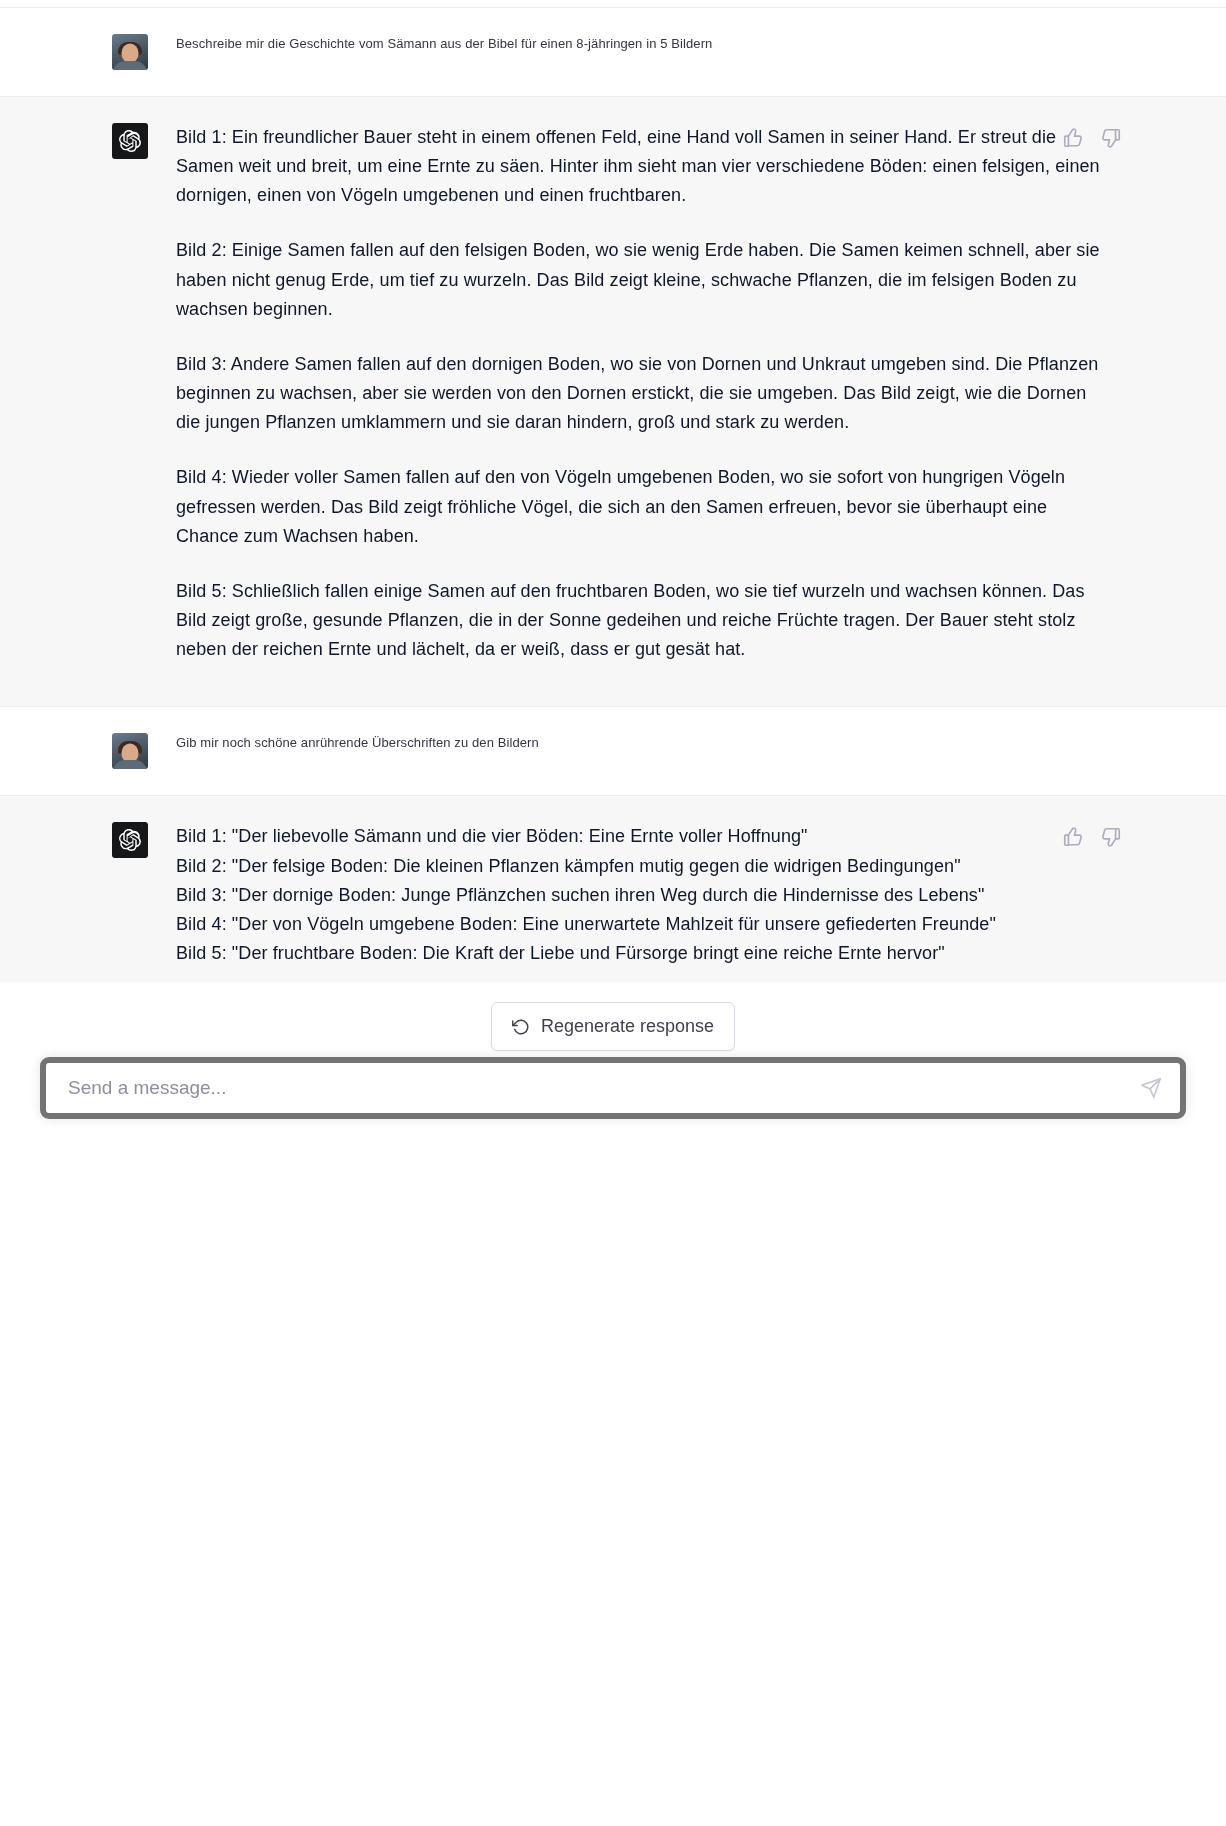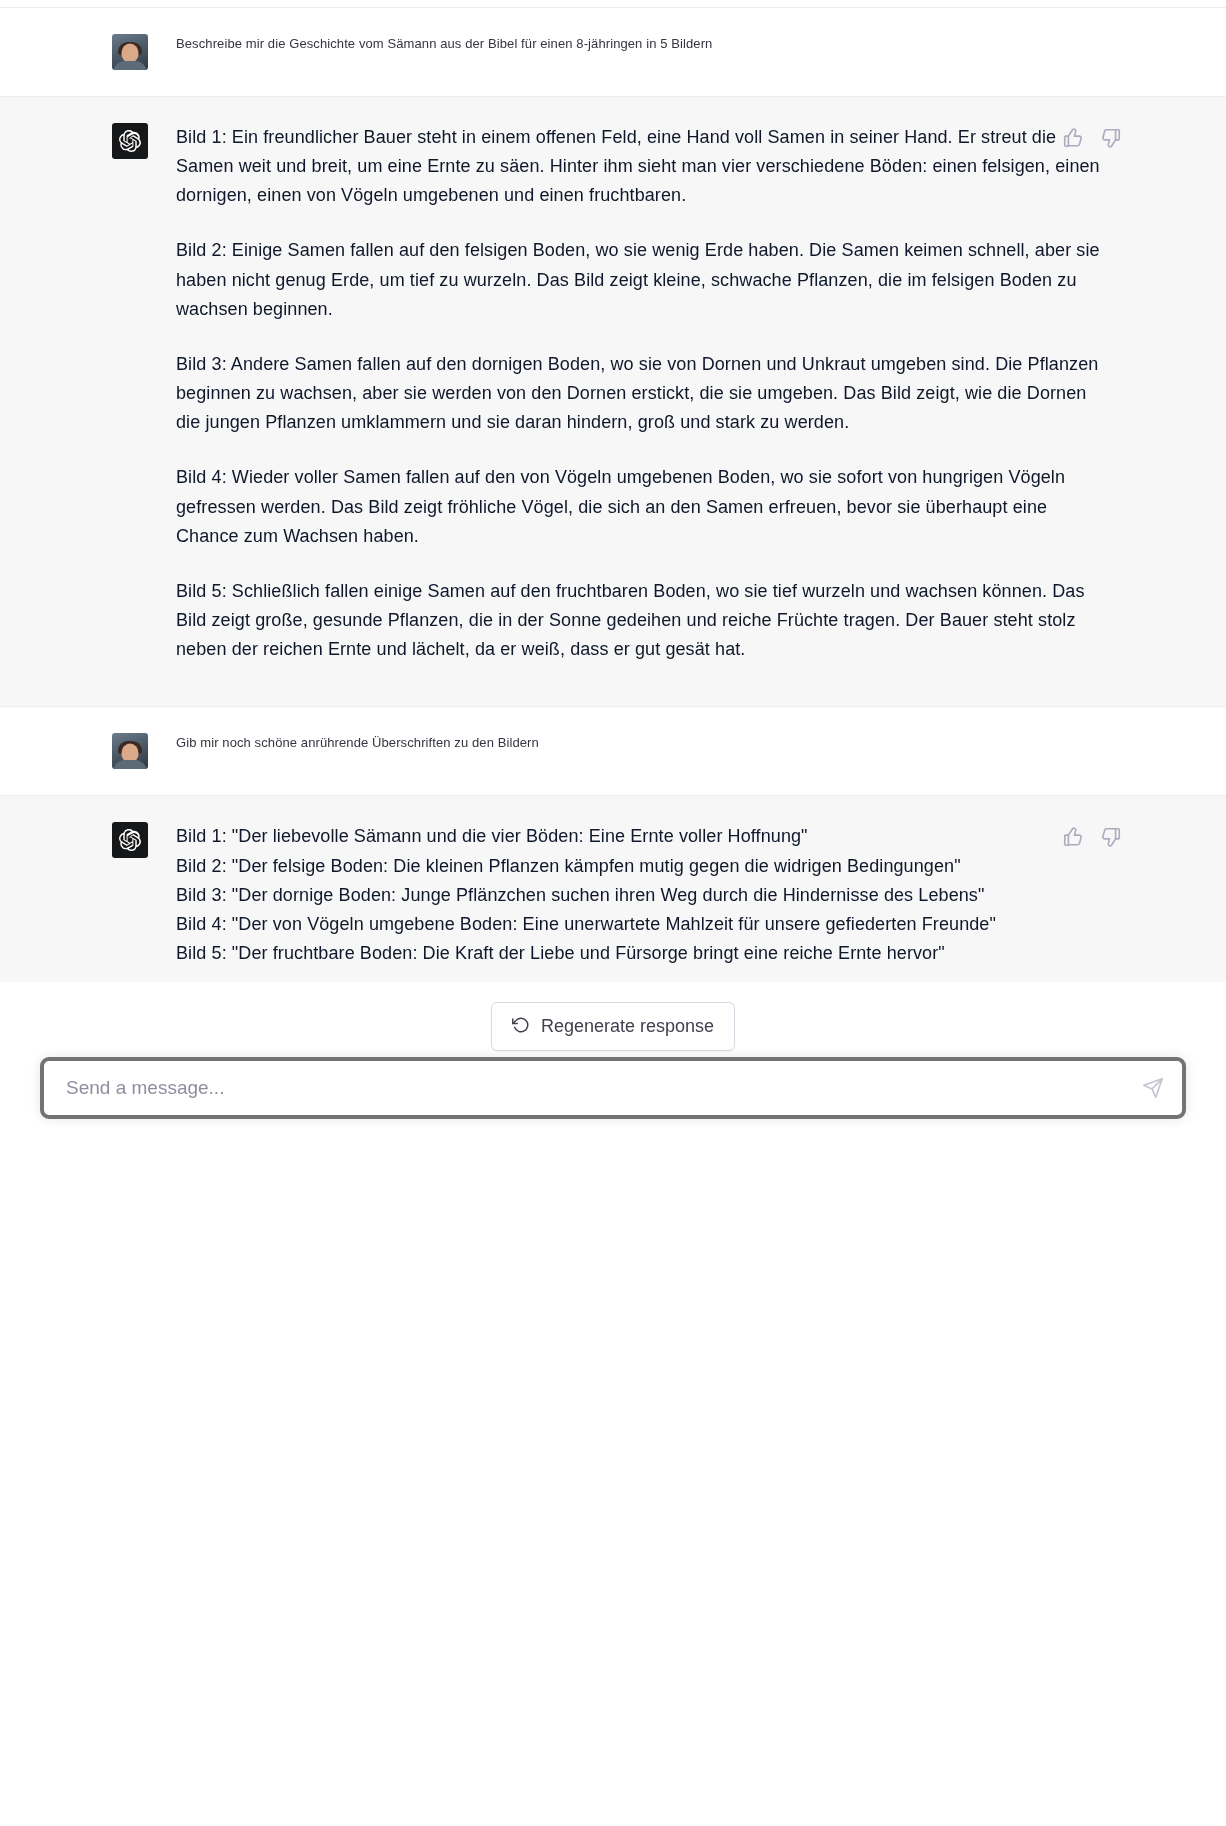--- a/index.html
+++ b/index.html
@@ -140,39 +140,39 @@
     background: #ffffff;
     padding-top: 20px;
     padding-bottom: 22px;
   }
   .regen-wrap {
     display: flex;
     justify-content: center;
   }
   .regen-btn {
     display: inline-flex;
-    align-items: flex-start;
+    align-items: center;
     gap: 11px;
     border: 1px solid #d9d9e3;
     background: #ffffff;
     border-radius: 6px;
     padding: 13px 20px;
     font-size: 18px;
     color: #40414f;
     cursor: pointer;
     box-shadow: 0 1px 2px rgba(0,0,0,0.04);
   }
   .regen-btn svg { display: block; }
 
   .composer-wrap {
     padding: 6px 40px 0 40px;
   }
   .composer {
     position: relative;
-    border: 4px solid #737373;
+    border: 6px solid #737373;
     border-radius: 9px;
     background: #ffffff;
     box-shadow: 0 0 12px rgba(0,0,0,0.10);
     height: 62px;
     display: flex;
     align-items: flex-start;
   }
   .composer input {
     border: 0;
     outline: none;

